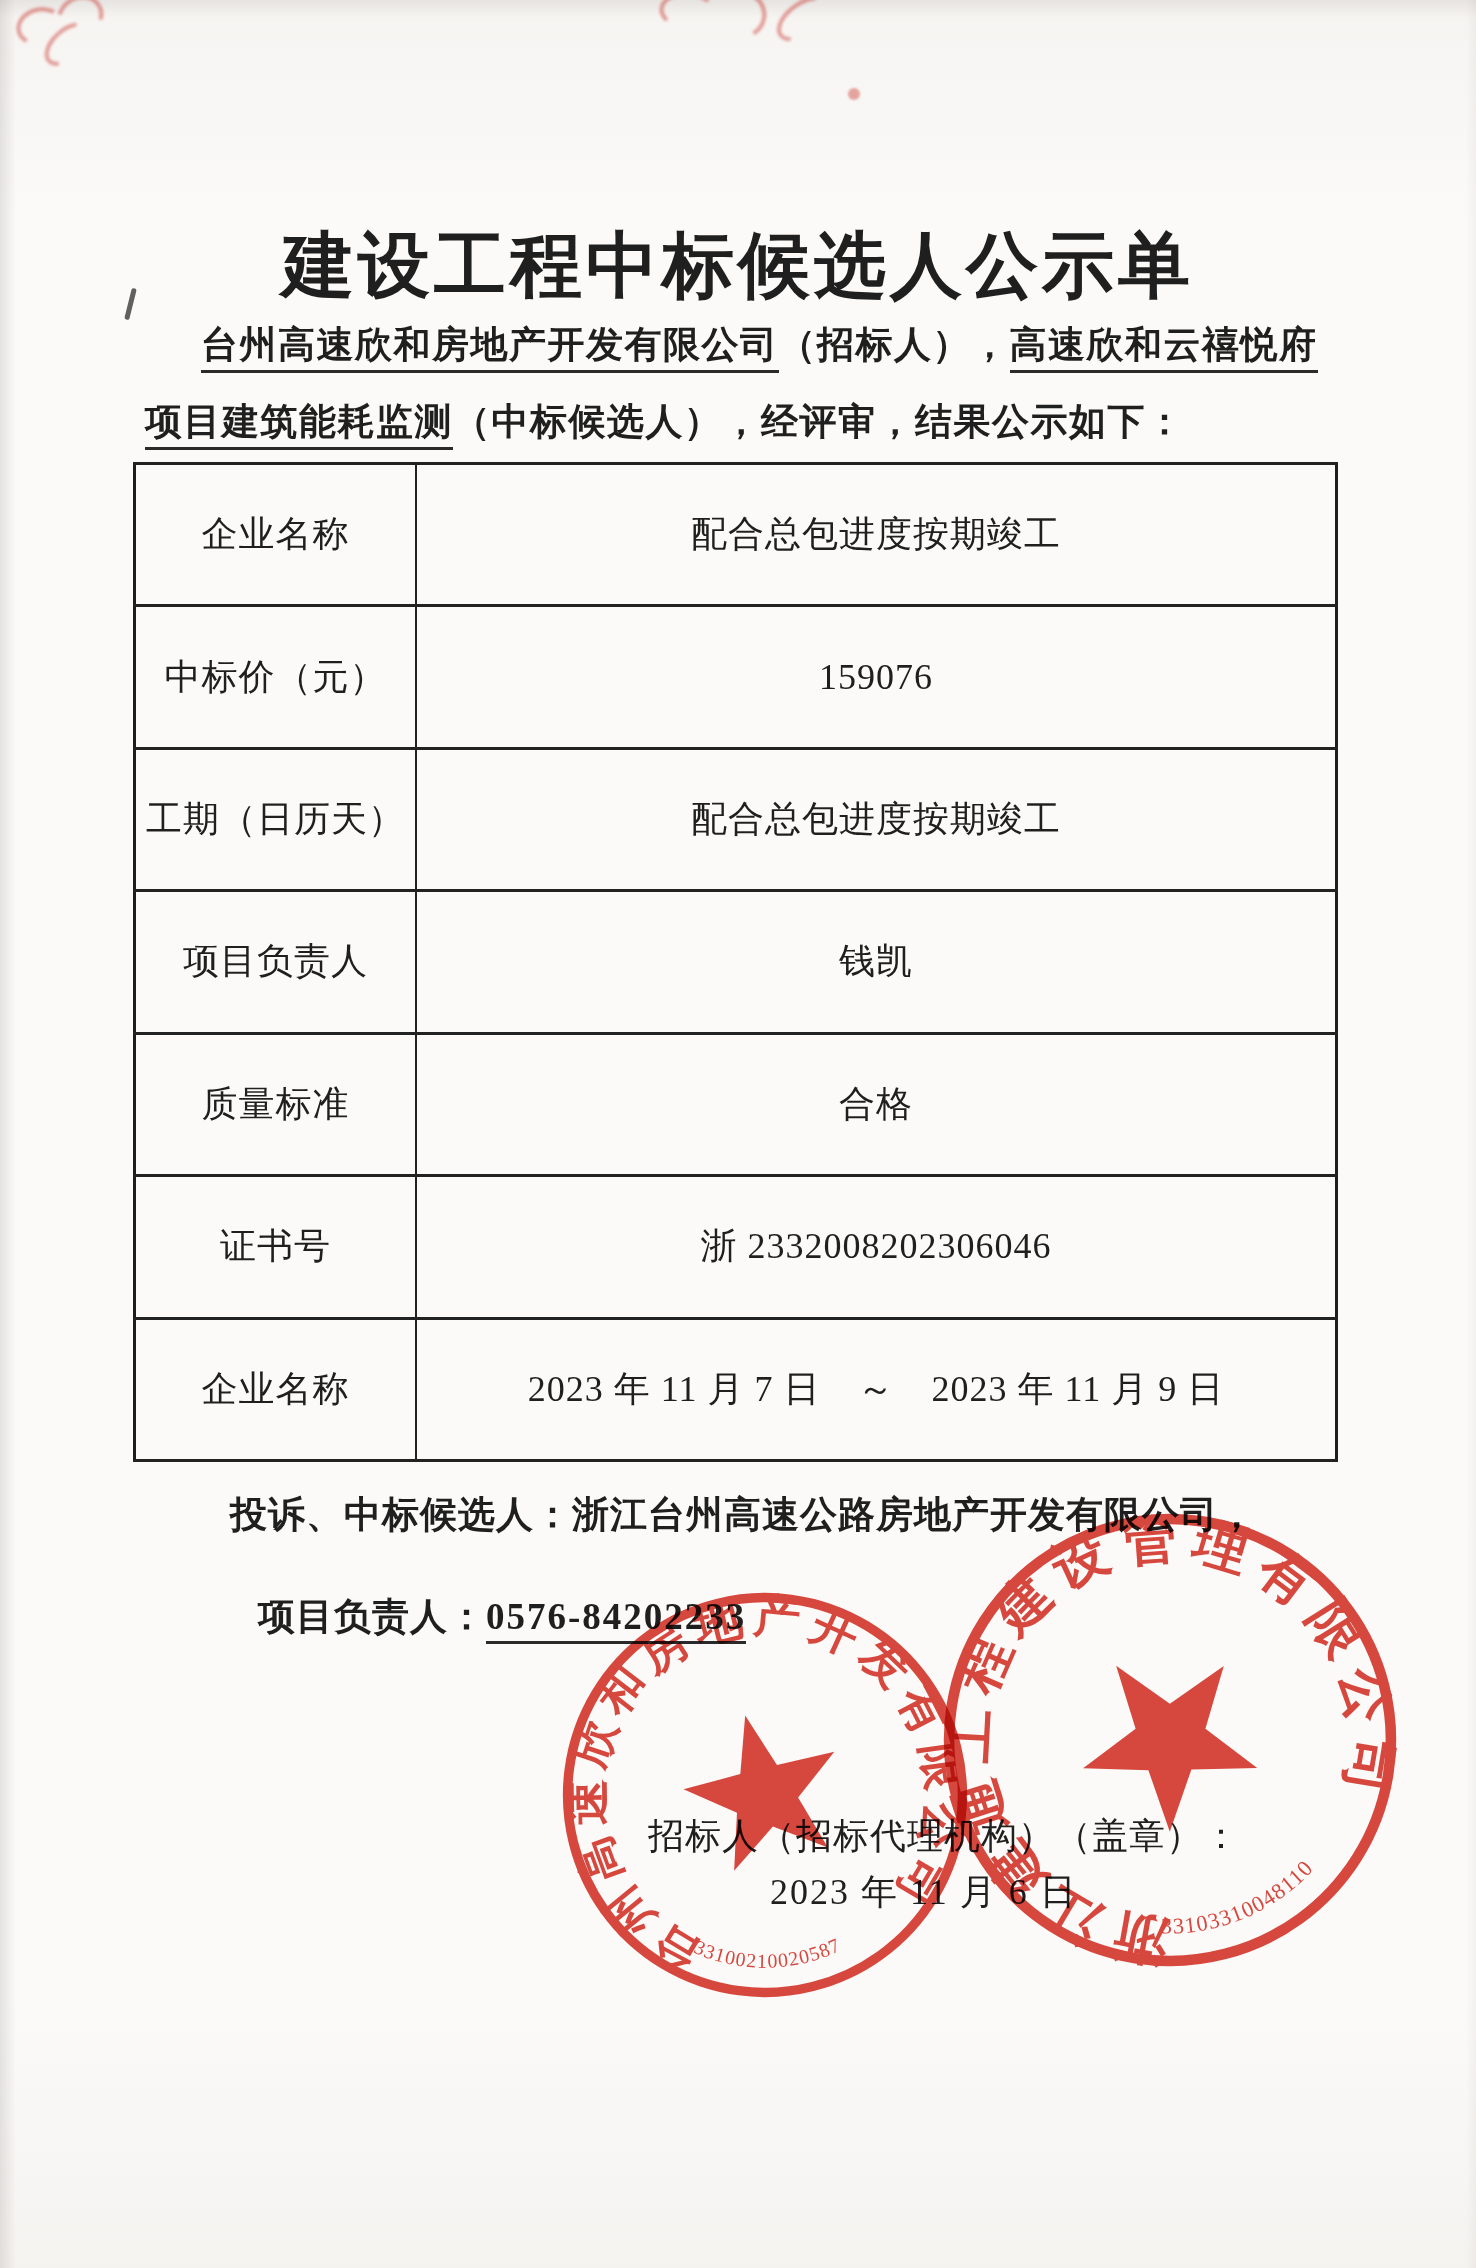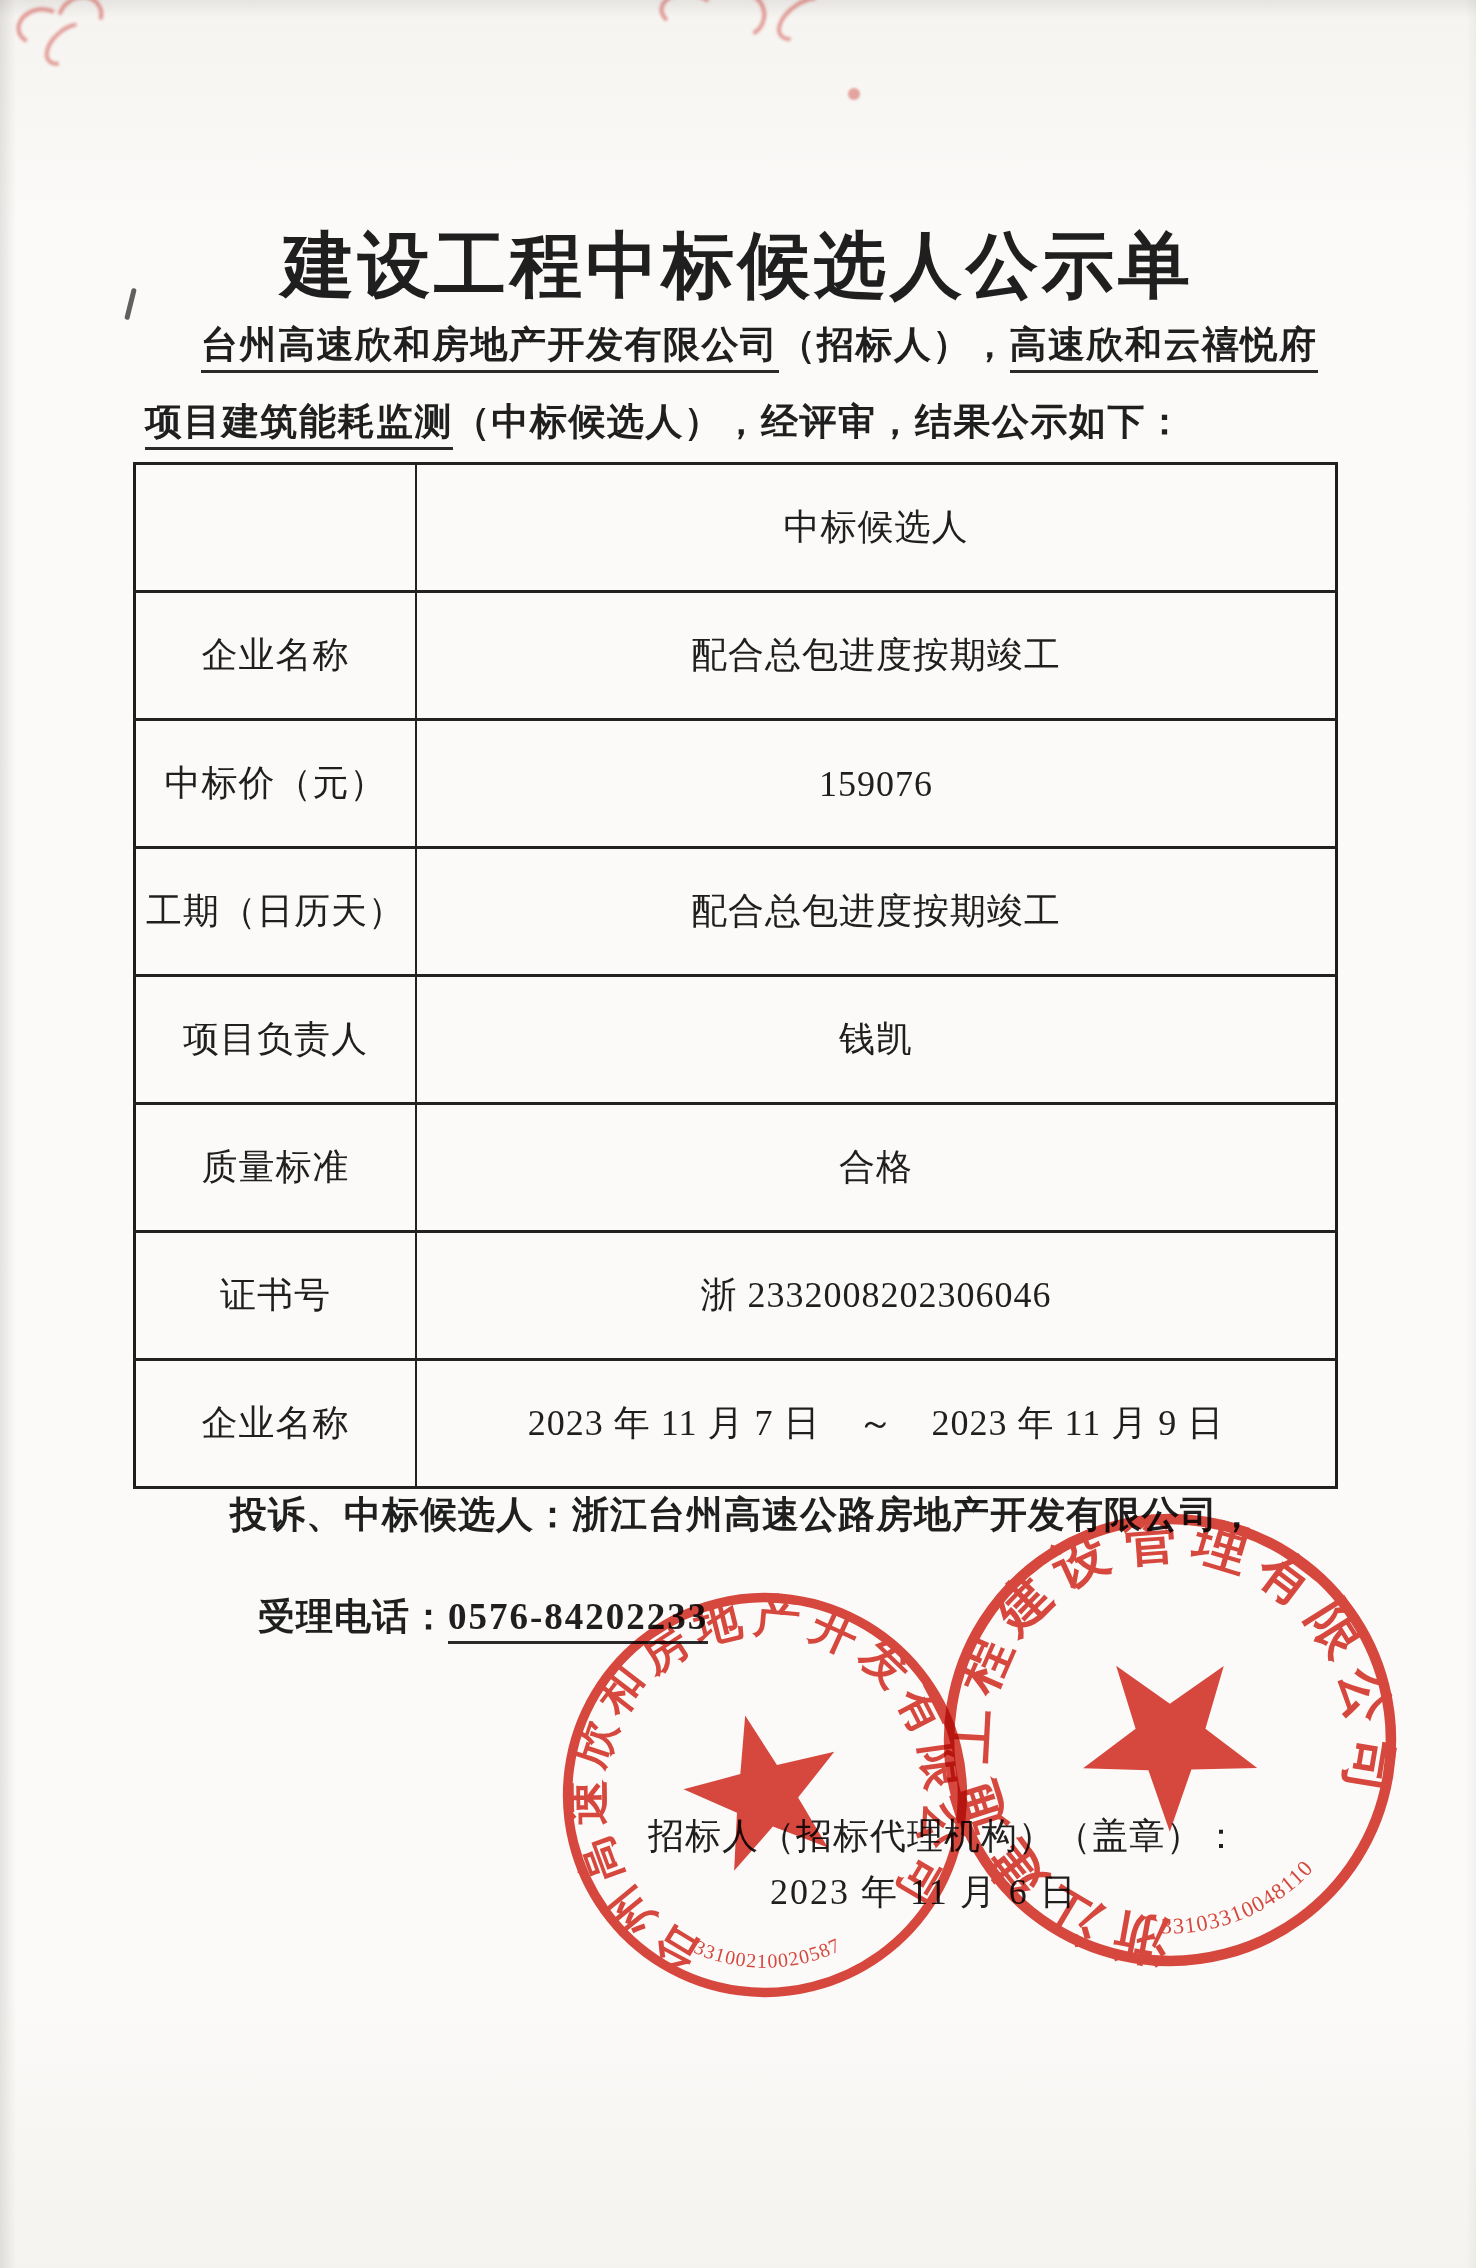--- a/index.html
+++ b/index.html
@@ -82,24 +82,20 @@
 </div>
 <div class="reddot"></div>
 <div class="darkmark"></div>
 
 <div class="title">建设工程中标候选人公示单</div>
 
 <div class="intro"><span class="u">台州高速欣和房地产开发有限公司</span><span>（招标人），</span><span class="u">高速欣和云禧悦府项目建筑能耗监测</span><span>（中标候选人），经评审，结果公示如下：</span></div>
 
 <table class="notice">
   <tbody>
-      <tr>
-    <td class="lbl"></td>
-    <td>中标候选人</td>
-  </tr>
   <tr>
     <td class="lbl">企业名称</td>
     <td>配合总包进度按期竣工</td>
   </tr>
   <tr>
     <td class="lbl">中标价（元）</td>
     <td>159076</td>
   </tr>
   <tr>
     <td class="lbl">工期（日历天）</td>
@@ -119,21 +115,21 @@
   </tr>
   <tr>
     <td class="lbl">企业名称</td>
     <td>2023 年 11 月 7 日　～　2023 年 11 月 9 日</td>
   </tr>
 </tbody>
   </table>
 
 <div class="footer1"><span>投诉、中标候选人：</span><span>浙江台州高速公路房地产开发有限公司，</span></div>
 
-<div class="footer2"><span>受理电话：</span><span class="phone">0576-84202233</span></div>
+<div class="footer2"><span>项目负责人：</span><span class="phone">0576-84202233</span></div>
 
 <div class="signline">招标人（招标代理机构）（盖章）：</div>
 <div class="signdate">2023 年 11 月 6 日</div>
 
 <div class="seal seal1">
   <svg viewBox="0 0 400 400">
     <circle class="seal-ring" cx="200" cy="200" r="188"></circle>
     <path id="seal1top" d="M 111,327 A 155,155 0 1 1 289,327" fill="none"></path>
     <text class="seal-ring-text"><textPath href="#seal1top" startOffset="2">台州高速欣和房地产开发有限公司</textPath></text>
     <polygon class="seal-star" points="200,122 218,175 274,176 230,210 246,263 200,231 154,263 170,210 126,176 182,175"></polygon>

